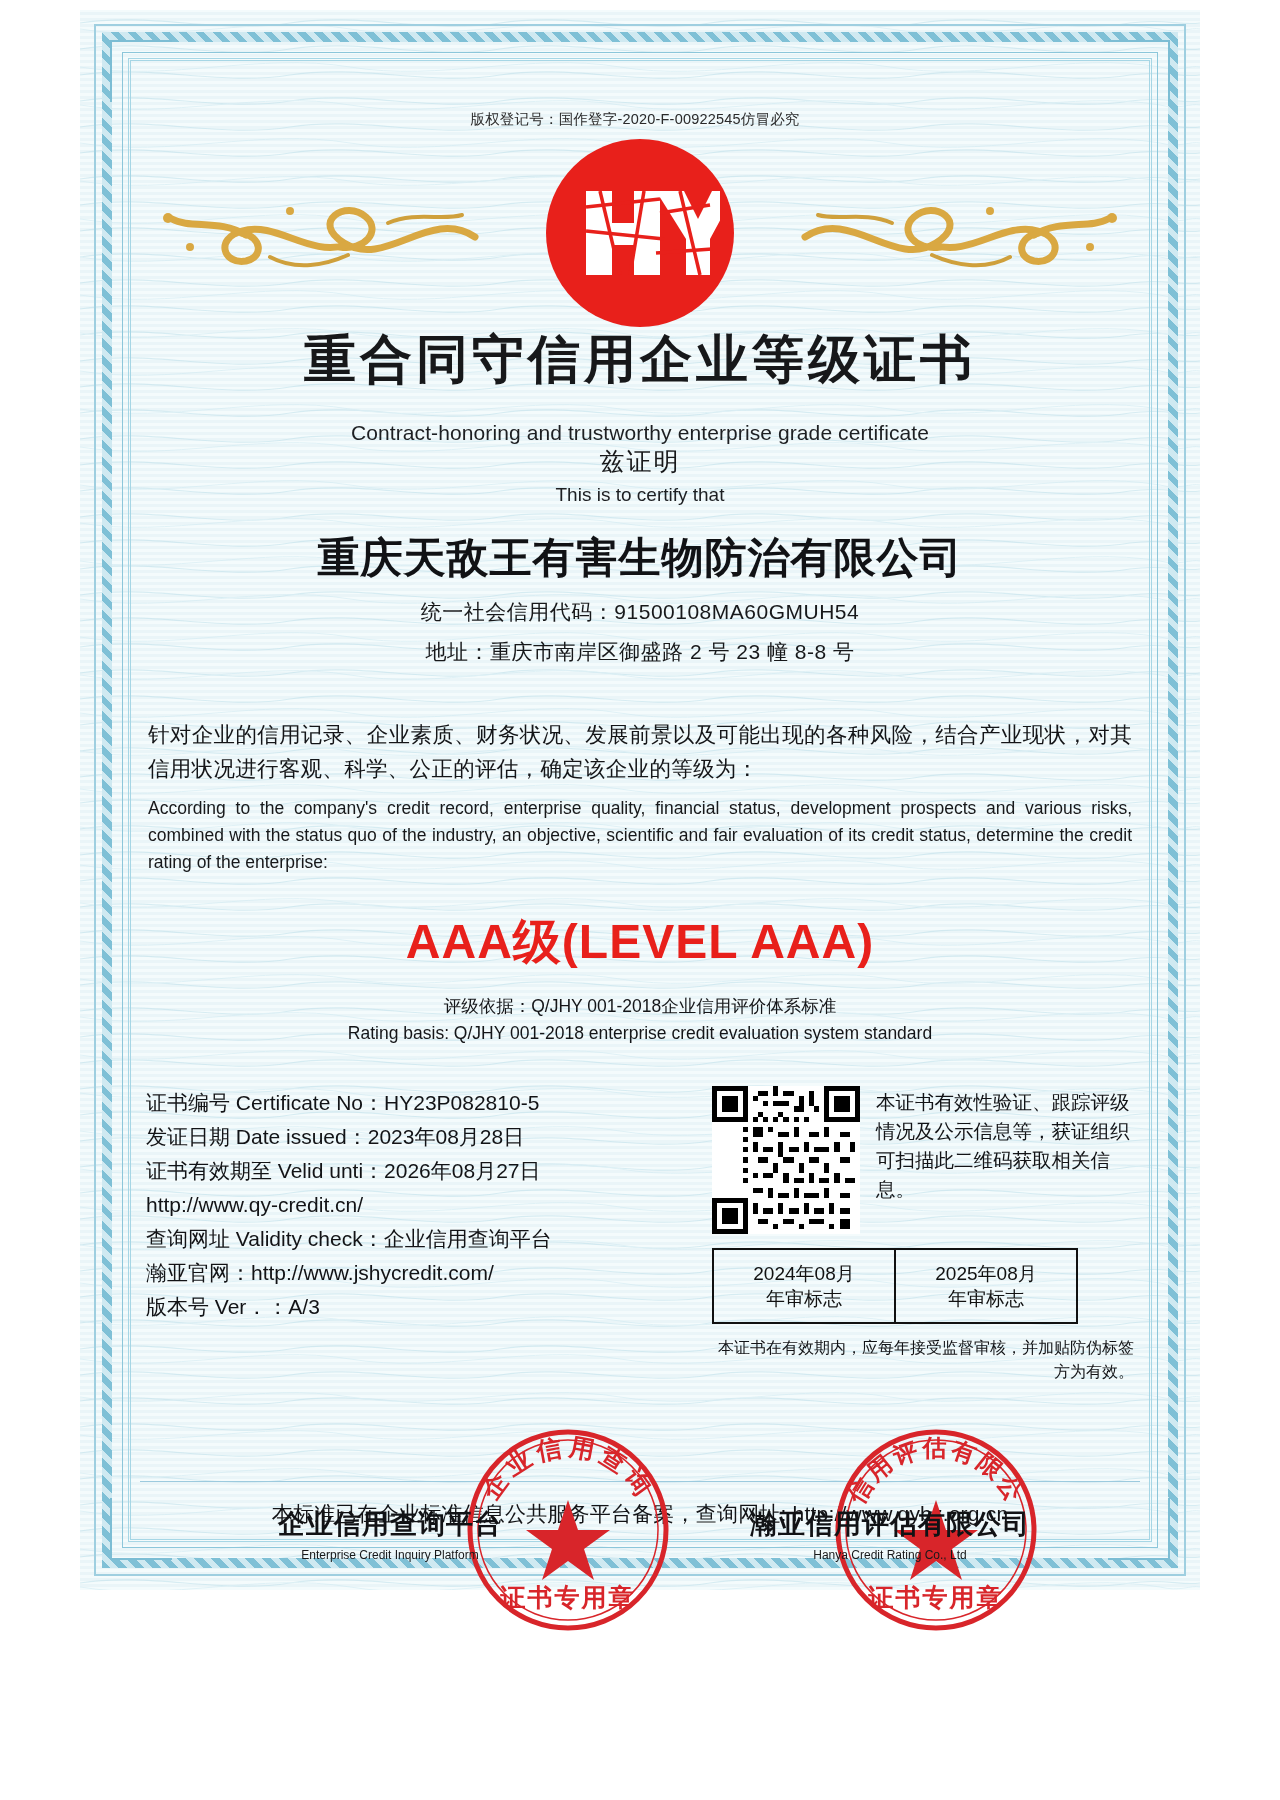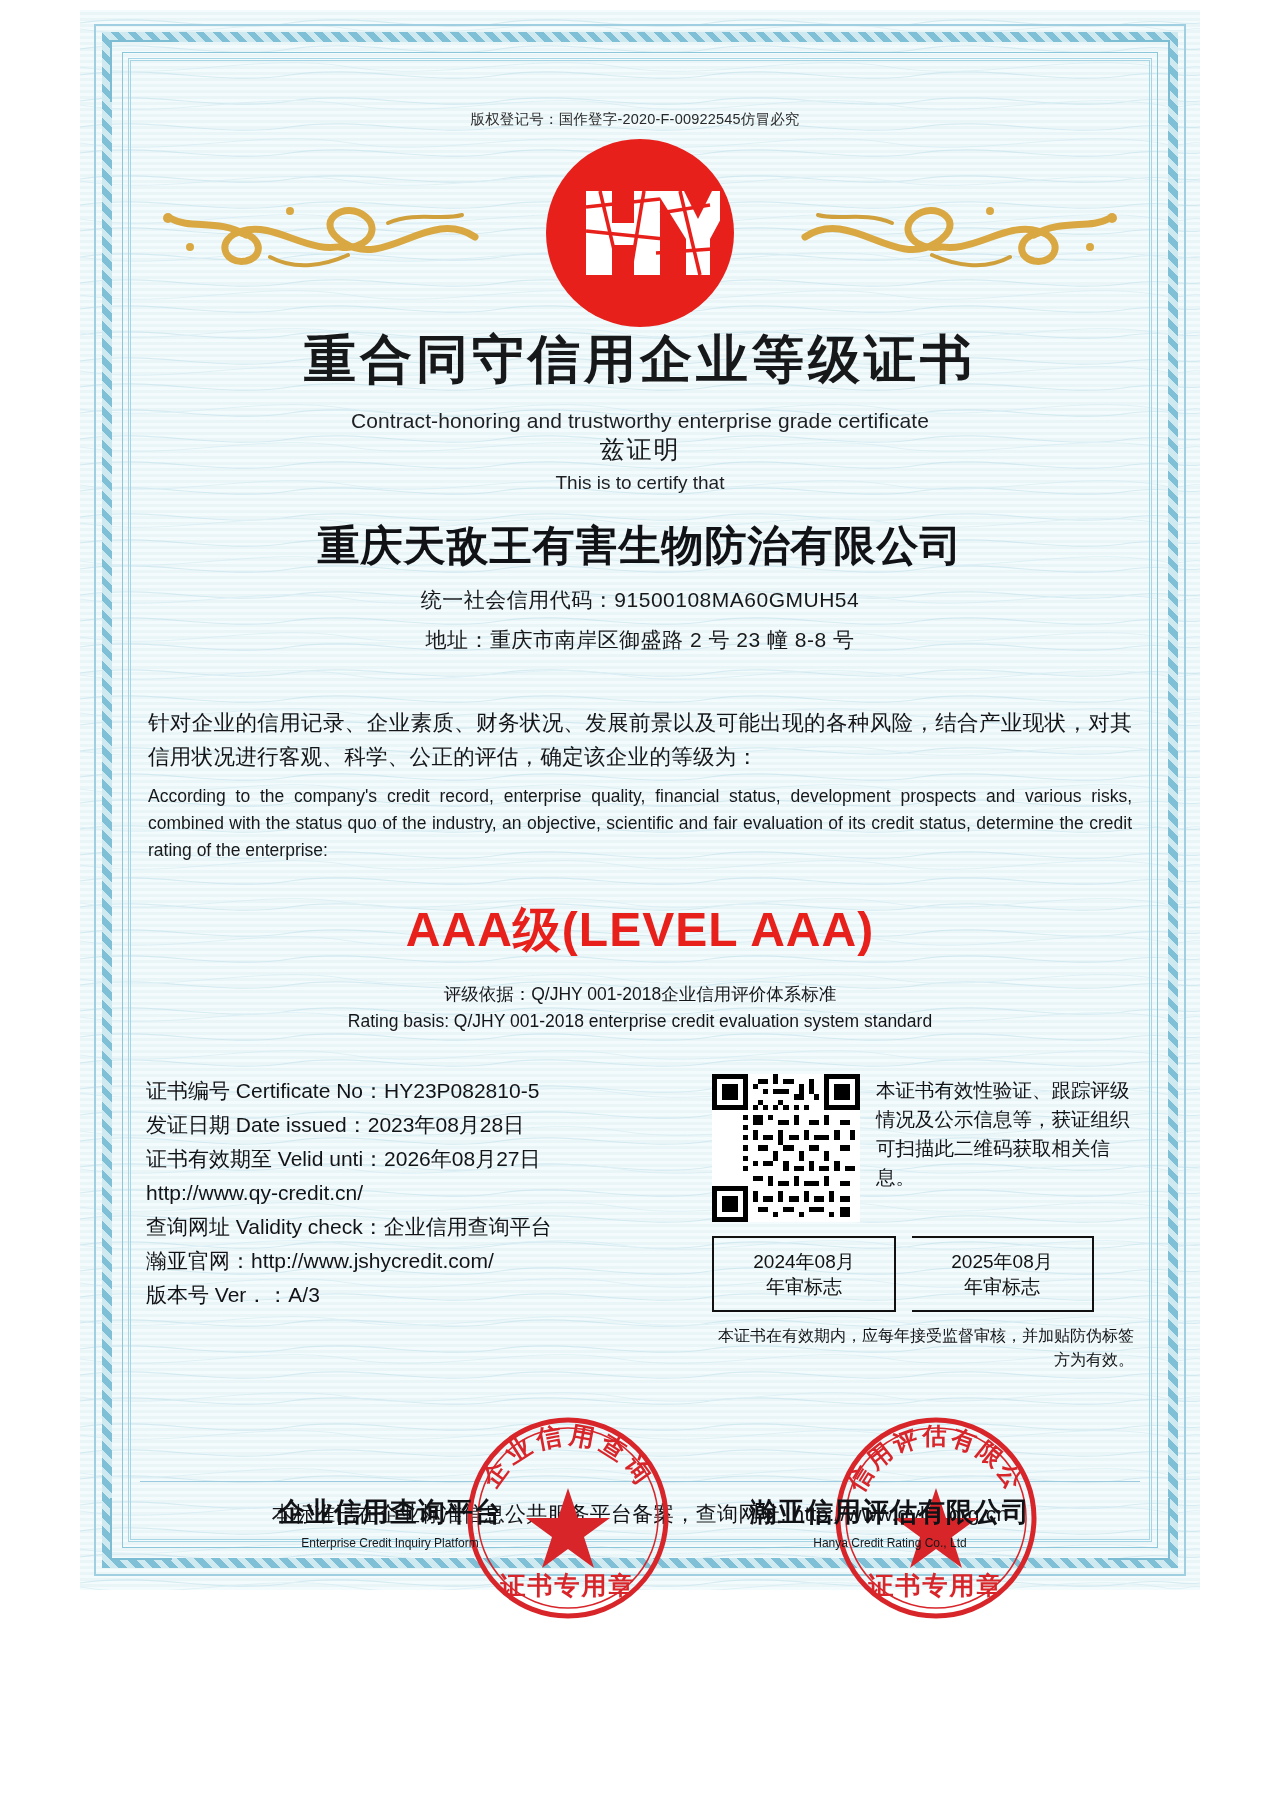--- a/index.html
+++ b/index.html
@@ -131,21 +131,21 @@
     font-weight: bold;
     font-size: 52px;
     letter-spacing: 4px;
     color: #17181a;
     margin-top: 2px;
   }
   .title-en {
     text-align: center;
     font-size: 21px;
     color: #1d1f22;
-    margin-top: 14px;
+    margin-top: 26px;
     letter-spacing: .1px;
   }
 
   .certify-cn {
     text-align: center;
     font-size: 25px;
     color: #17181a;
     letter-spacing: 2px;
   }
   .certify-en {
@@ -244,21 +244,21 @@
     background: #fff;
   }
   .qr-note {
     font-size: 19.5px;
     line-height: 1.48;
     color: #121316;
     padding-top: 2px;
   }
   .stamps-row {
     display: flex;
-    gap: 16px;
+    gap: 0;
     margin-top: 14px;
   }
   .annual-box {
     width: 180px;
     height: 72px;
     border: 2px solid #111;
     display: flex;
     flex-direction: column;
     align-items: center;
     justify-content: center;

